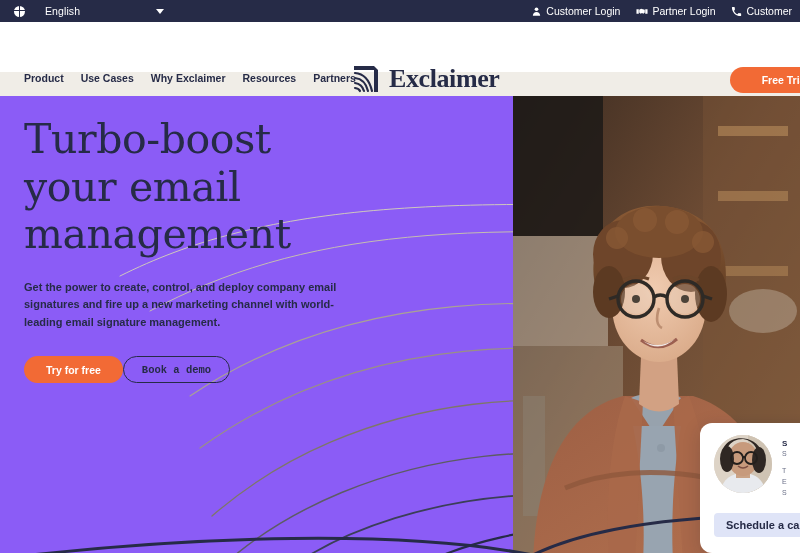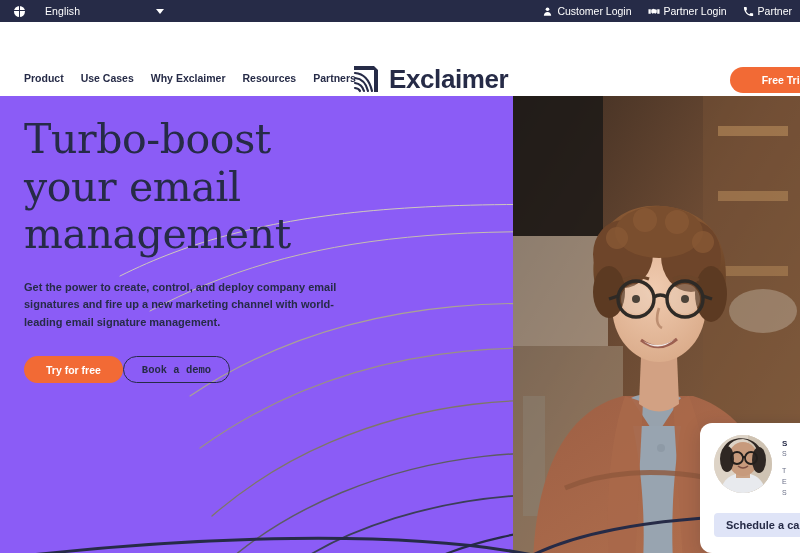--- a/index.html
+++ b/index.html
@@ -42,36 +42,37 @@
   }
   .util-right{
     margin-left:auto;display:flex;gap:16px;
     color:#ffffff;font-size:10.5px;white-space:nowrap;
   }
   .util-link{display:flex;align-items:center;gap:4px;color:#fff;text-decoration:none;}
   .util-link svg{display:block;}
 
   
   .header{
-    position:absolute;left:0;top:22px;width:800px;height:74px;
+    position:absolute;left:0;top:22px;width:800px;height:50px;
     background:#ffffff;
   }
   .nav{
     position:absolute;left:24px;top:50px;
     display:flex;gap:17px;
     font-size:10.5px;font-weight:bold;color:#262b47;
   }
   .nav a{color:#262b47;text-decoration:none;white-space:nowrap;}
   .logo{
     position:absolute;left:352px;top:42px;
     display:flex;align-items:center;gap:9px;
   }
   .logo-word{
     font-size:26px;font-weight:bold;color:#262b47;letter-spacing:-.4px;
     line-height:1;
+    font-family:Liberation Serif, serif;
   }
   .freetrial{
     position:absolute;left:730px;top:45px;
     height:26px;min-width:110px;
     background:#f26a35;border:none;border-radius:13px;
     color:#ffffff;font-size:10.5px;font-weight:bold;
     display:flex;align-items:center;justify-content:center;
     padding:0 18px;box-sizing:border-box;cursor:pointer;
   }
 
@@ -162,21 +163,21 @@
         <svg width="12" height="11" viewBox="0 0 26 22" fill="#ffffff">
           <path d="M1 6h5v10H1zM20 6h5v10h-5z"></path>
           <path d="M7 7l4-2 4 1 4 1v6l-3 3-3-2-3 2-3-3z"></path>
         </svg>
         <span>Partner Login</span>
       </a>
       <a class="util-link" href="#">
         <svg width="11" height="11" viewBox="0 0 24 24" fill="#ffffff">
           <path d="M6.6 10.8c1.6 3.1 4.1 5.6 7.2 7.2l2.4-2.4c.3-.3.7-.4 1.1-.3 1.2.4 2.5.6 3.8.6.6 0 1 .4 1 1V21c0 .6-.4 1-1 1C10.6 22 2 13.4 2 3c0-.6.4-1 1-1h4.1c.6 0 1 .4 1 1 0 1.3.2 2.6.6 3.8.1.4 0 .8-.3 1.1z"></path>
         </svg>
-        <span>Partner</span>
+        <span>Customer</span>
       </a>
     </div>
   </div>
 
   <div class="header">
     <nav class="nav">
       <a href="#">Product</a>
       <a href="#">Use Cases</a>
       <a href="#">Why Exclaimer</a>
       <a href="#">Resources</a>

